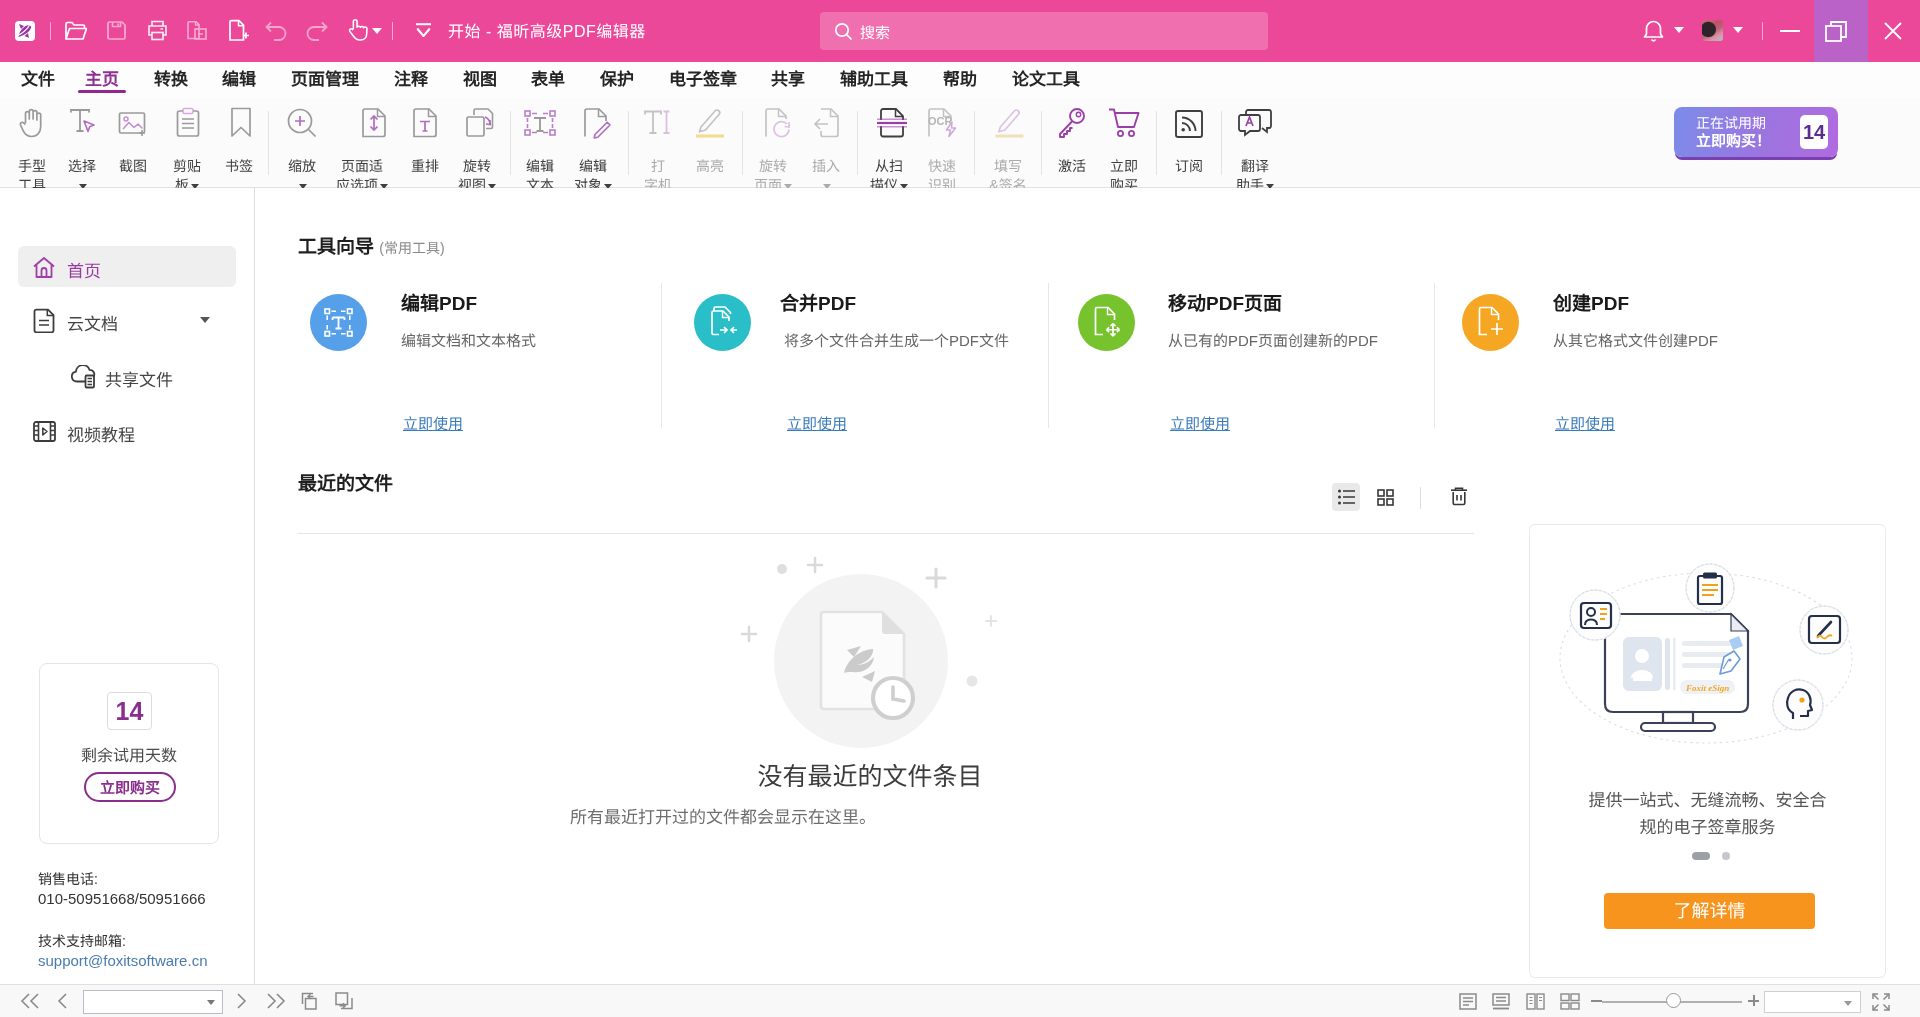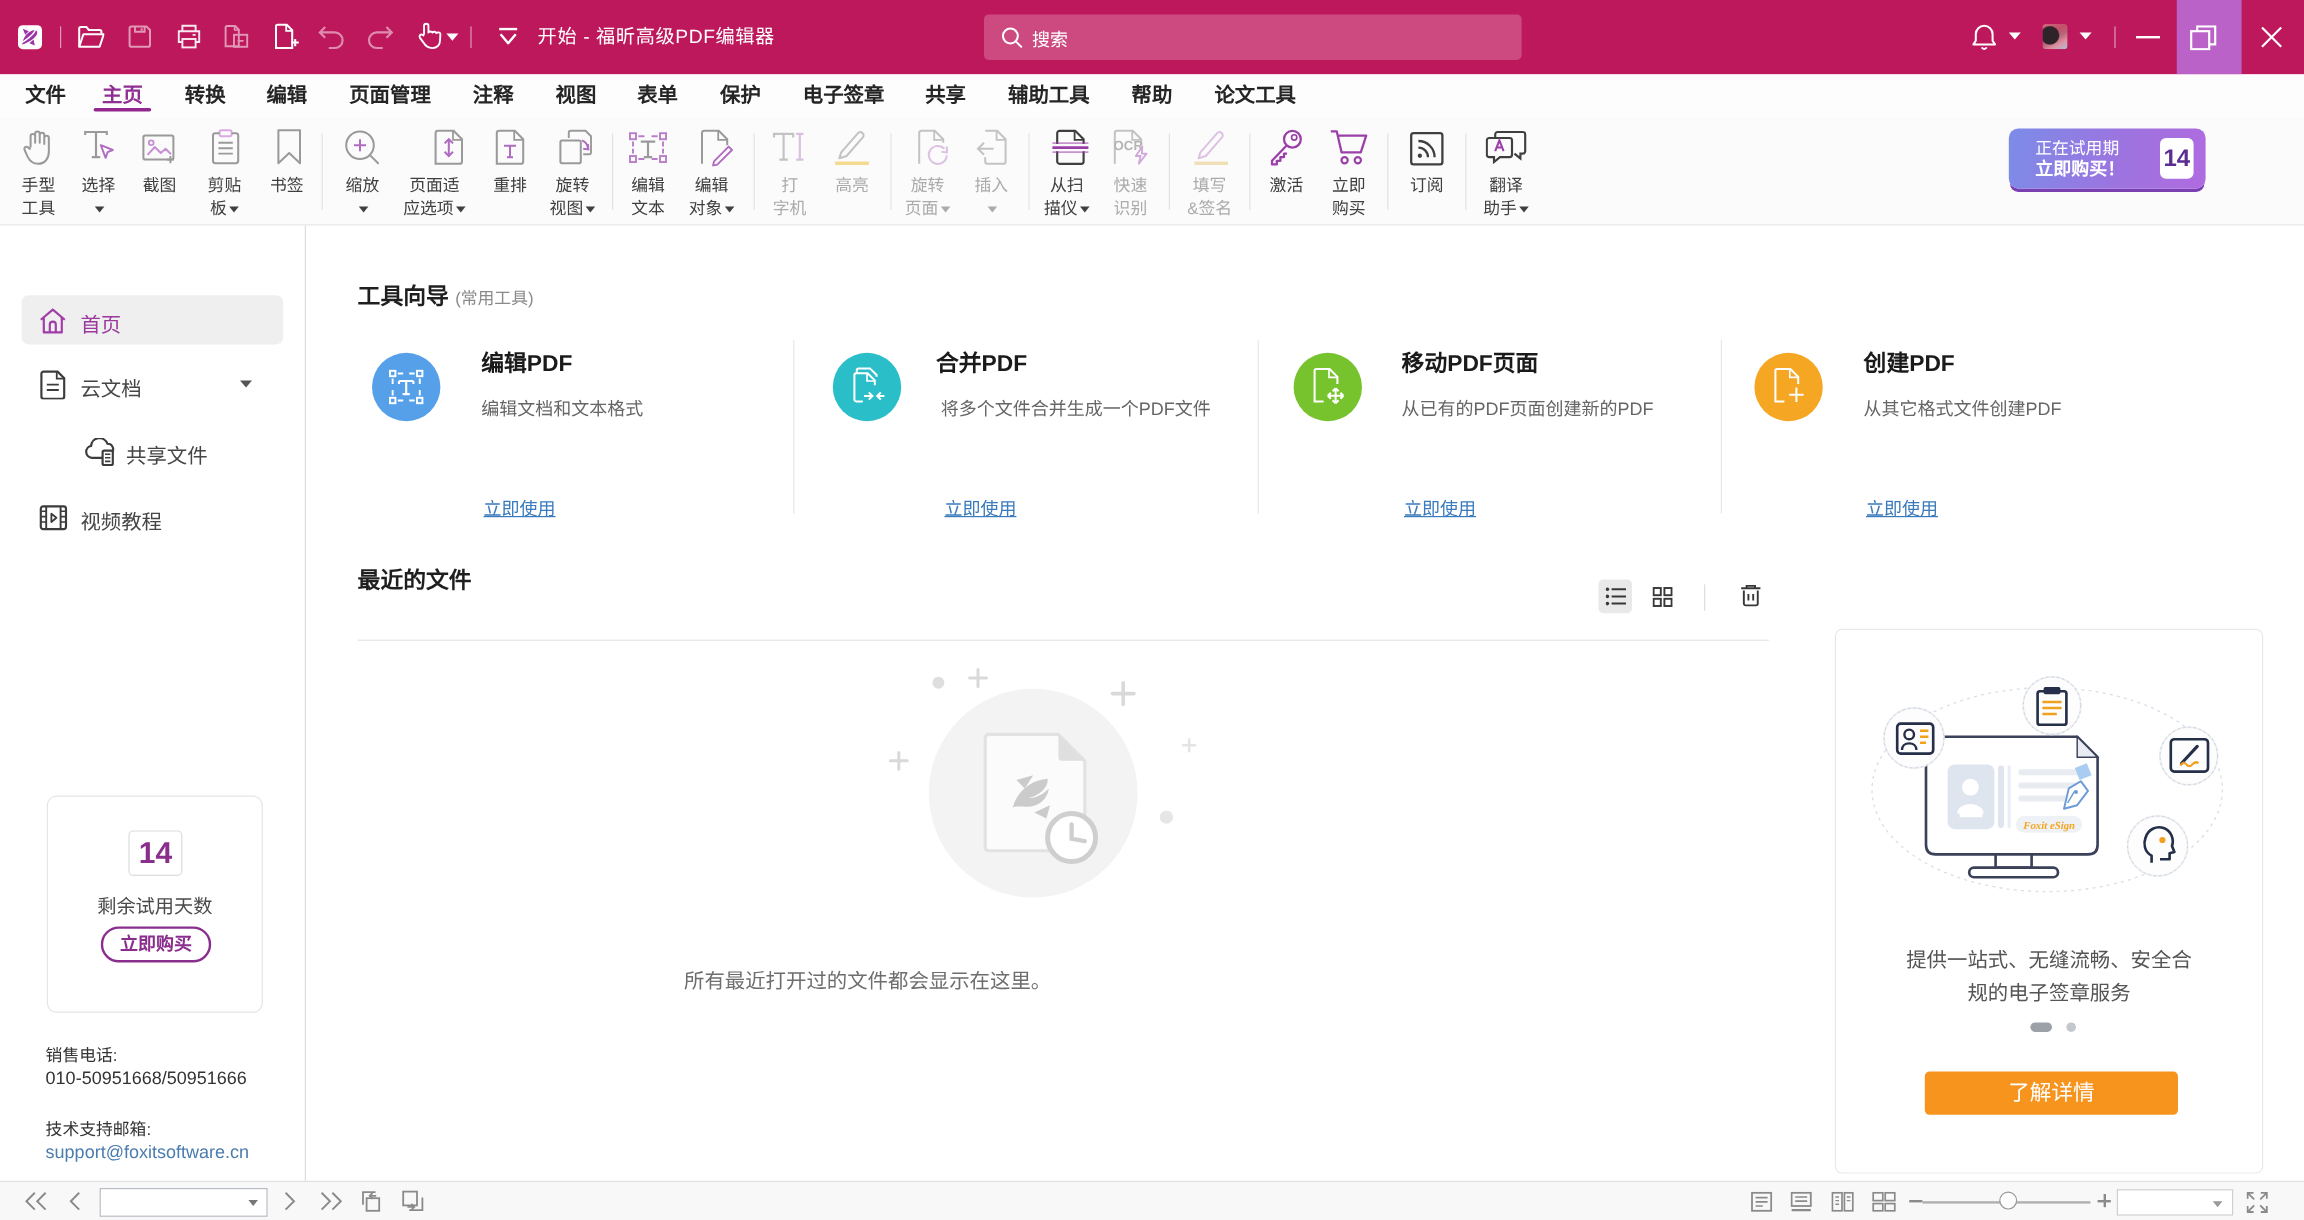--- a/index.html
+++ b/index.html
@@ -2,40 +2,40 @@
 <html lang="zh-CN"><head>
 <meta charset="utf-8">
 <title>开始 - 福昕高级PDF编辑器</title>
 <style>
   * { margin:0; padding:0; box-sizing:border-box; }
   html,body { width:1920px; height:1017px; overflow:hidden; }
   body { font-family:"Liberation Sans", sans-serif; background:#fff; position:relative; }
   .abs { position:absolute; }
 
   
-  #titlebar { position:absolute; left:0; top:0; width:1920px; height:62px; background:#be185d; }
+  #titlebar { position:absolute; left:0; top:0; width:1920px; height:62px; background:#ec4899; }
   #titlebar .sep { position:absolute; top:22px; width:1px; height:18px; background:rgba(255,255,255,.55); }
   #logo { position:absolute; left:15px; top:21px; width:20px; height:20px; background:#fff; border-radius:4px; }
   #search { position:absolute; left:820px; top:12px; width:448px; height:38px; background:rgba(255,255,255,.22); border-radius:4px; color:#fff; }
   #search .stext { position:absolute; left:40px; top:9px; font-size:15px; color:#fff; }
   .ttext { position:absolute; left:448px; top:21px; font-size:16px; line-height:22px; color:#fff; letter-spacing:.5px; }
   .maxbox { position:absolute; left:1814px; top:0; width:54px; height:62px; background:#ba62c8; }
 
   
   #menubar { position:absolute; left:0; top:62px; width:1920px; height:37px; background:#fdfdfd; }
   #menubar .tab { position:absolute; top:10px; font-size:17px; line-height:16px; font-weight:bold; color:#252525; letter-spacing:0; }
   #menubar .tab.active { color:#8f2e93; }
   #menubar .tab.active::after { content:""; position:absolute; left:-7px; right:-7px; bottom:-5px; height:3.5px; background:#92278f; border-radius:2px; }
 
   
   #ribbon { position:absolute; left:0; top:99px; width:1920px; height:89px; background:#fcfbfc; border-bottom:1px solid #e2e2e2; }
   .rsep { position:absolute; top:12px; width:1px; height:64px; background:#e3e3e3; }
   .ritem { position:absolute; top:6px; transform:translateX(-50%); text-align:center; }
   .ricon { height:34px; display:flex; align-items:flex-end; justify-content:flex-end; }
-  .rlabel { margin-top:6px; font-size:14px; line-height:19px; color:#3f3f3f; white-space:nowrap; }
+  .rlabel { margin-top:18px; font-size:14px; line-height:19px; color:#3f3f3f; white-space:nowrap; }
   .ritem.dis .rlabel { color:#ababab; }
   .caret { display:inline-block; width:0; height:0; border-left:4px solid transparent; border-right:4px solid transparent; border-top:5px solid #3f3f3f; vertical-align:middle; margin-left:2px; }
   .dis .caret { border-top-color:#ababab; }
   #collapse { position:absolute; right:8px; top:178px; color:#888; font-size:12px; }
 
   
   #sidebar { position:absolute; left:0; top:188px; width:255px; height:796px; background:#fff; border-right:1px solid #dcdcdf; }
   .nav-active { position:absolute; left:18px; top:58px; width:218px; height:41px; background:#efefef; border-radius:6px; }
   .navitem { position:absolute; font-size:17px; color:#454545; }
   #openbtn { position:absolute; left:18px; top:317px; width:219px; height:36px; border:1px solid #c9c9c9; border-radius:18px; background:#fff; text-align:center; line-height:34px; font-size:17px; font-weight:bold; color:#1f1f1f; }
@@ -526,20 +526,21 @@
   <svg class="abs" style="left:480px;top:355px" width="280" height="160" viewBox="0 0 280 160">
     <g fill="none" stroke="#d9d9d9" stroke-width="2.5" stroke-linecap="round">
       <path d="M79 15 L79 29 M72 22 L86 22"></path>
       <path d="M200 26 L200 44 M191 35 L209 35" stroke-width="3"></path>
       <path d="M13 84 L13 98 M6 91 L20 91"></path>
       <path d="M255 73 L255 83 M250 78 L260 78" opacity=".7" stroke-width="2"></path>
     </g>
     <circle cx="46" cy="26" r="5" fill="#dedede"></circle>
     <circle cx="236" cy="138" r="5.5" fill="#e6e6e6"></circle>
   </svg>
+  <div class="abs" style="left:314px;top:575px;width:600px;text-align:center;font-size:25px;line-height:26px;color:#3c3c3c;font-weight:500">没有最近的文件条目</div>
   <div class="abs" style="left:314px;top:621px;width:600px;font-size:17px;line-height:17px;color:#6e6e6e">所有最近打开过的文件都会显示在这里。</div>
 
   <div class="abs" style="left:1273px;top:336px;width:357px;height:454px;border:1px solid #e9e9e9;border-radius:6px;background:#fff"></div>
   <div class="abs" style="left:1273px;top:599px;width:357px;text-align:center;font-size:17px;color:#555;line-height:27px">提供一站式、无缝流畅、安全合<br>规的电子签章服务</div>
   <div class="abs" style="left:1436px;top:664px;width:18px;height:8px;border-radius:4px;background:#9ca1a7"></div>
   <div class="abs" style="left:1466px;top:664px;width:8px;height:8px;border-radius:50%;background:#c4c7cb"></div>
   <div class="abs" style="left:1348px;top:705px;width:211px;height:36px;background:#f7941e;border-radius:4px;text-align:center;line-height:36px;font-size:18px;color:#fff">了解详情</div>
   <div id="promoillo" class="abs" style="left:1278px;top:360px;width:340px;height:230px">
     <svg width="340" height="230" viewBox="0 0 340 230">
       <ellipse cx="172" cy="110" rx="146" ry="85" fill="none" stroke="#d9dfe7" stroke-width="1.1" stroke-dasharray="2.5 3.5"></ellipse>

